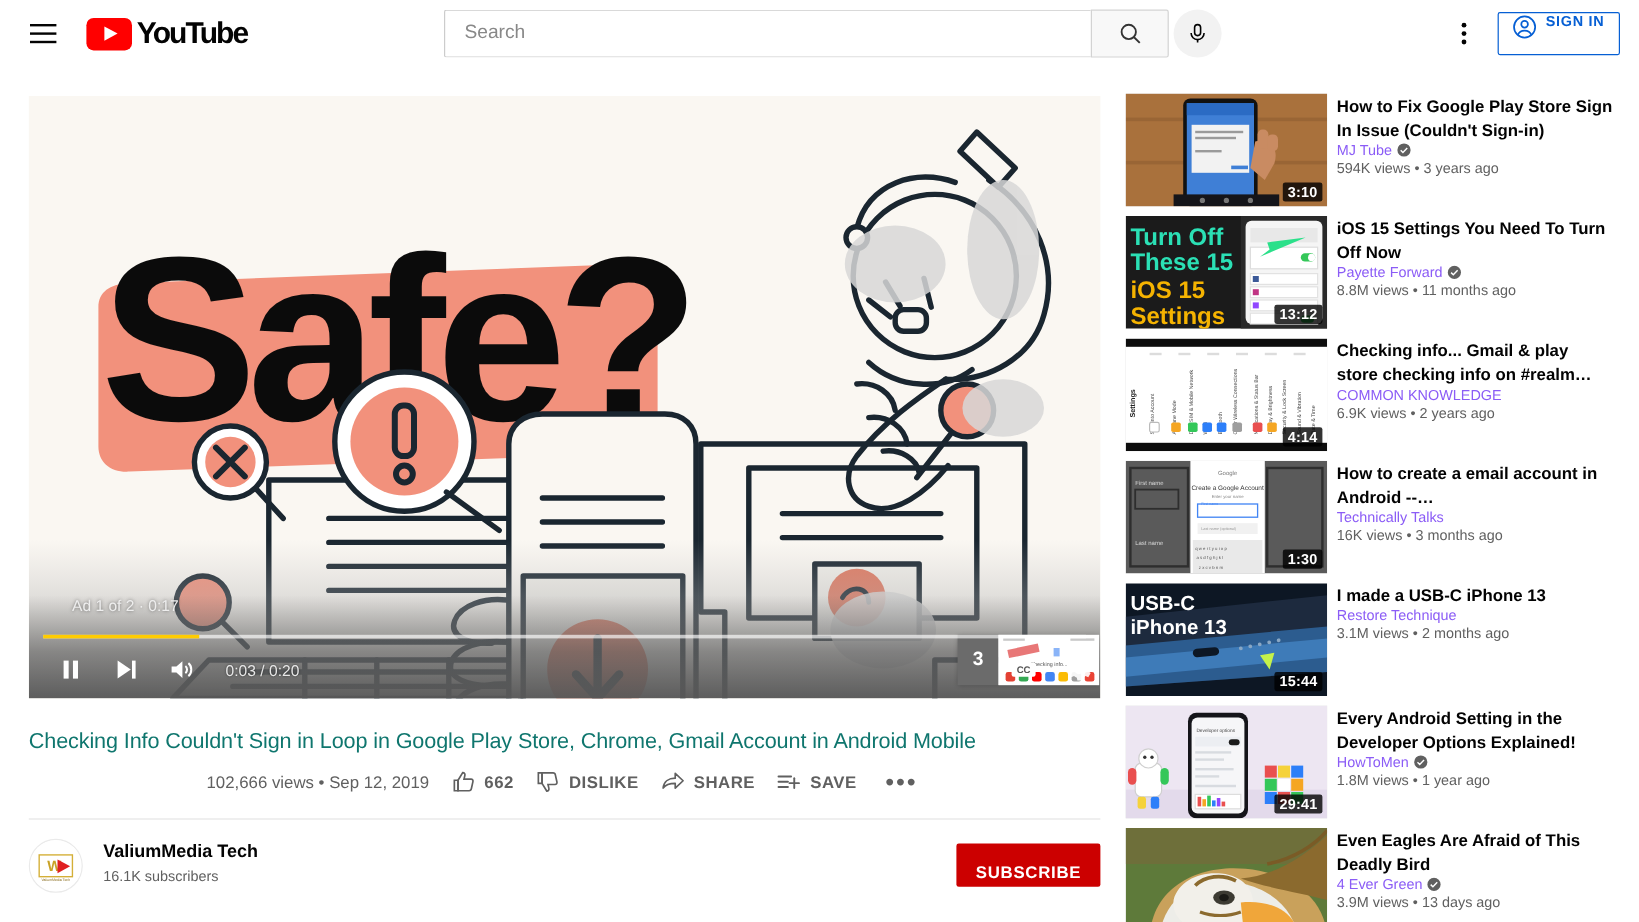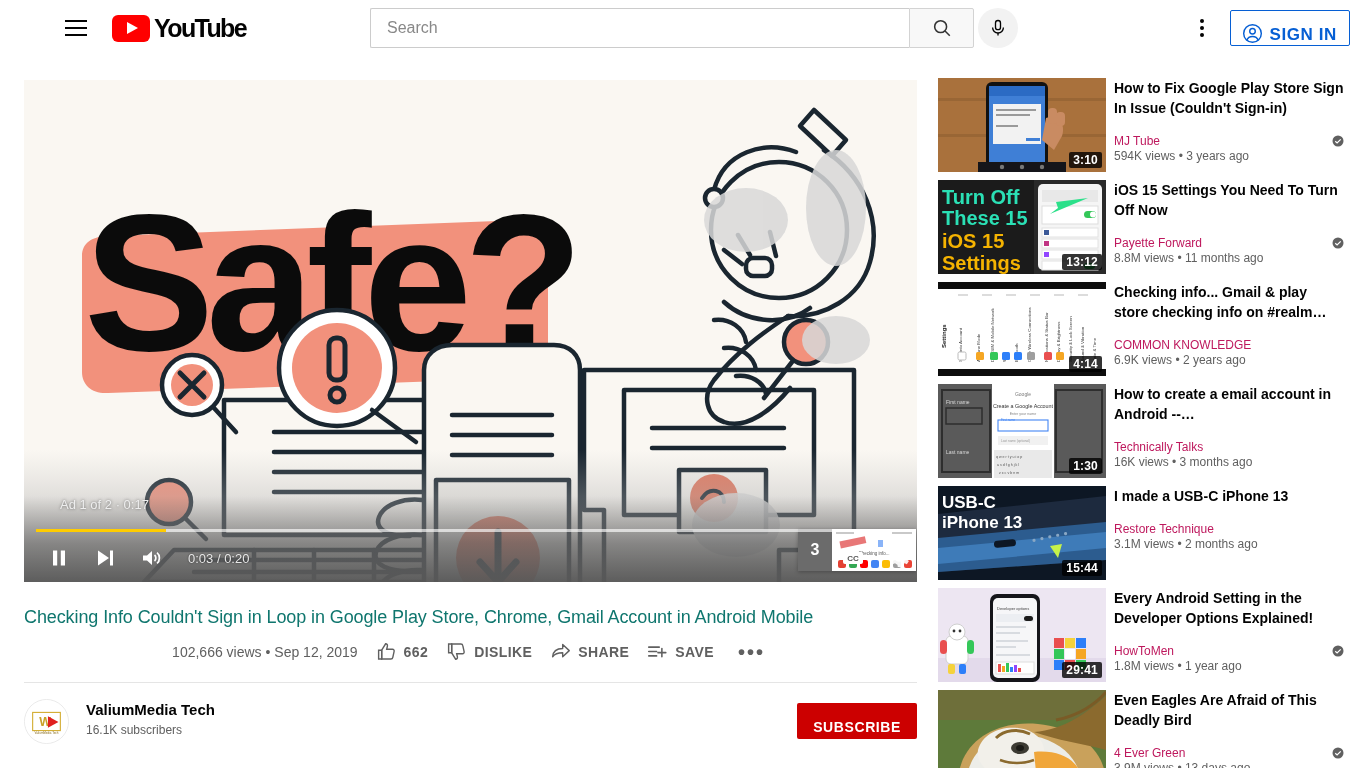--- a/index.html
+++ b/index.html
@@ -12,21 +12,20 @@
     color: #030303;
   }
 
   
   .masthead {
     position: absolute; top: 0; left: 0;
     width: 1366px; height: 56px;
     background: #ffffff;
     display: flex; align-items: center;
     z-index: 50;
-    padding-left: 40px;
   }
   .mh-left { display: flex; align-items: center; padding-left: 16px; }
   .burger {
     width: 40px; height: 40px;
     display: flex; flex-direction: column; align-items: center; justify-content: center;
     cursor: pointer;
   }
   .burger i { display: block; width: 22px; height: 2px; background: #030303; margin: 2.5px 0; }
   .yt-logo { display: flex; align-items: center; margin-left: 16px; cursor: pointer; }
   .yt-logo .play-box {
@@ -84,22 +83,22 @@
     display: flex; align-items: center;
   }
   .kebab {
     width: 40px; height: 40px; border-radius: 50%;
     display: flex; flex-direction: column; align-items: center; justify-content: center;
     cursor: pointer; margin-right: 8px;
   }
   .kebab i { width: 4px; height: 4px; border-radius: 50%; background: #030303; margin: 1.5px 0; display: block; }
   .signin-btn {
     height: 36px; border: 1px solid #065fd4; border-radius: 2px;
-    color: #065fd4; font-size: 17px; font-weight: bold; letter-spacing: 0.6px;
-    display: flex; align-items: flex-end; gap: 6px;
+    color: #065fd4; font-size: 12px; font-weight: bold; letter-spacing: 0.6px;
+    display: flex; align-items: flex-start; gap: 6px;
     padding: 0 12px 0 10px; cursor: pointer; background: transparent;
   }
 
   
   .page { position: absolute; top: 56px; left: 0; width: 1366px; height: 712px; }
 
   .primary { position: absolute; left: 24px; top: 24px; width: 893px; }
 
   .player {
     position: relative;
@@ -216,22 +215,22 @@
     font-size: 12px; font-weight: bold;
     padding: 1px 4px; border-radius: 2px;
     letter-spacing: .2px;
   }
   .rel-info { margin-left: 8px; padding-top: 0px; width: 230px; }
   .rel-title {
     font-size: 14px; font-weight: bold; line-height: 20px;
     color: #030303; max-height: 40px; overflow: hidden;
   }
   .rel-chan {
-    font-size: 12px; color: #be185d; margin-top: 16px;
-    display: flex; align-items: center; gap: 4px; justify-content: space-between;
+    font-size: 12px; color: #8b5cf6; margin-top: 0;
+    display: flex; align-items: center; gap: 4px;
   }
   .rel-stats { font-size: 12px; color: #606060; margin-top: 1px; }
   .verified { width: 12px; height: 12px; flex: none; }
 </style>
 </head>
 <body>
 
 <div class="masthead">
   <div class="mh-left">
     <div class="burger">

